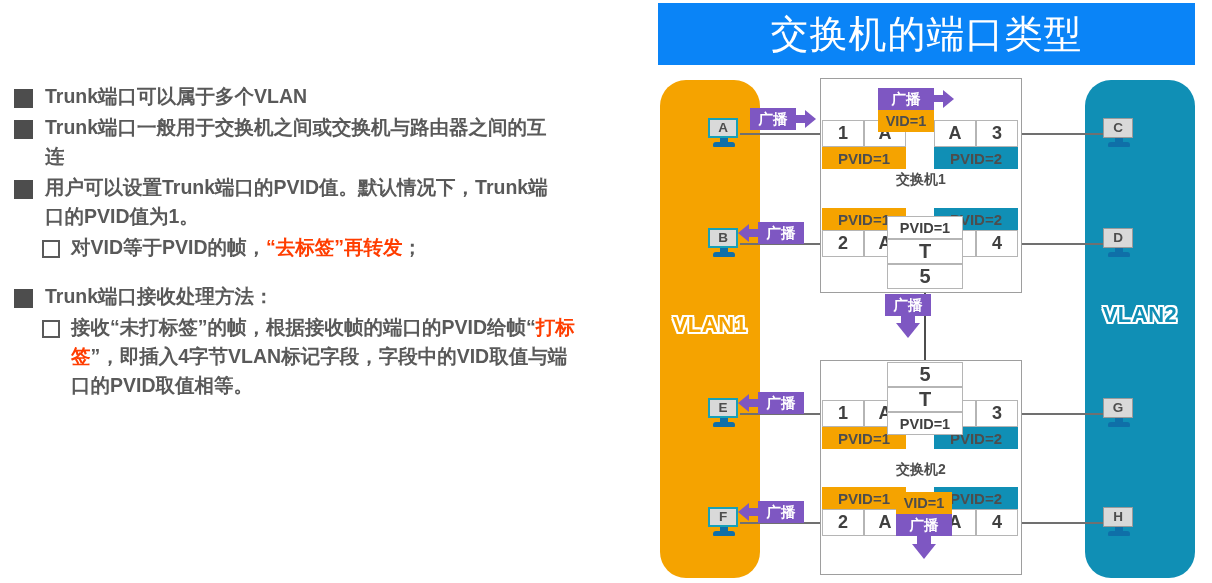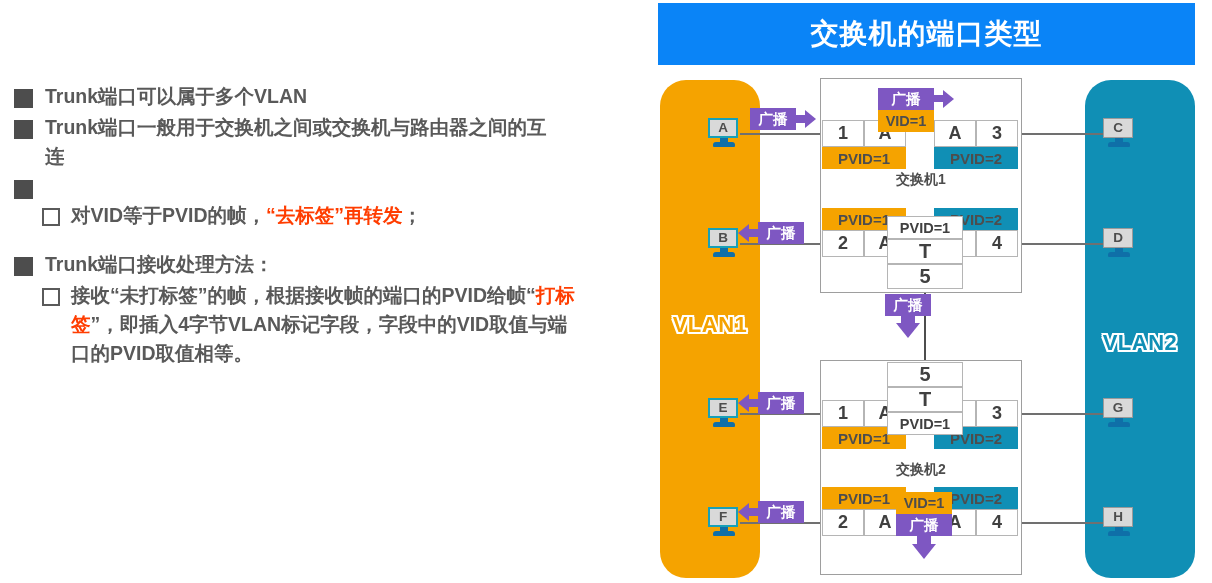--- a/index.html
+++ b/index.html
@@ -37,35 +37,35 @@
   .sub{margin-left:28px;}
   .sub .txt{font-size:19.5px;}
   .hl{color:#ff3d00;}
   .gap{height:18px;}
 
   
   #right-banner{
     position:absolute;left:38px;top:3px;width:537px;height:62px;
     background:#0a84f7;display:flex;align-items:center;justify-content:center;
   }
-  #right-banner .t{color:#fff;font-size:28px;font-weight:bold;letter-spacing:1px;}
+  #right-banner .t{color:#fff;font-size:38px;font-weight:normal;letter-spacing:1px;}
 
   .vlanpanel{
     position:absolute;top:80px;height:498px;border-radius:26px;
   }
   #vlan1-panel{left:40px;width:100px;background:#F5A300;}
   #vlan2-panel{left:465px;width:110px;background:#108FB5;}
   .vlanlabel{
     position:absolute;width:100%;text-align:center;font-size:22px;font-weight:bold;
     letter-spacing:.5px;
   }
   #vlan1-label{top:232px;color:#F5A300;text-shadow:
      -1.6px -1.6px 0 #fff, 1.6px -1.6px 0 #fff, -1.6px 1.6px 0 #fff, 1.6px 1.6px 0 #fff,
      0 -1.8px 0 #fff, 0 1.8px 0 #fff, -1.8px 0 0 #fff, 1.8px 0 0 #fff;}
-  #vlan2-label{top:250px;color:#108FB5;text-shadow:
+  #vlan2-label{top:222px;color:#108FB5;text-shadow:
      -1.6px -1.6px 0 #fff, 1.6px -1.6px 0 #fff, -1.6px 1.6px 0 #fff, 1.6px 1.6px 0 #fff,
      0 -1.8px 0 #fff, 0 1.8px 0 #fff, -1.8px 0 0 #fff, 1.8px 0 0 #fff;}
 
   
   .host{position:absolute;width:32px;height:34px;}
   .host .scr{
     width:30px;height:20px;border:2.5px solid #17A0B8;background:#d9d9d9;
     box-sizing:border-box;display:flex;align-items:center;justify-content:center;
   }
   .host.plain .scr{border:1.5px solid #9a9a9a;}
@@ -145,20 +145,21 @@
       <div class="txt">Trunk端口可以属于多个VLAN</div>
     </div>
 
     <div class="blk">
       <div class="sq"></div>
       <div class="txt" style="width:520px">Trunk端口一般用于交换机之间或交换机与路由器之间的互连</div>
     </div>
 
     <div class="blk">
       <div class="sq"></div>
+      <div class="txt" style="width:520px">用户可以设置Trunk端口的PVID值。默认情况下，Trunk端口的PVID值为1。</div>
     </div>
 
 
     <div class="blk sub">
       <div class="hsq"></div>
       <div class="txt" style="width:500px">
         <span>对VID等于PVID的帧，</span><span class="hl">“去标签”再转发</span><span>；</span>
       </div>
     </div>
 

